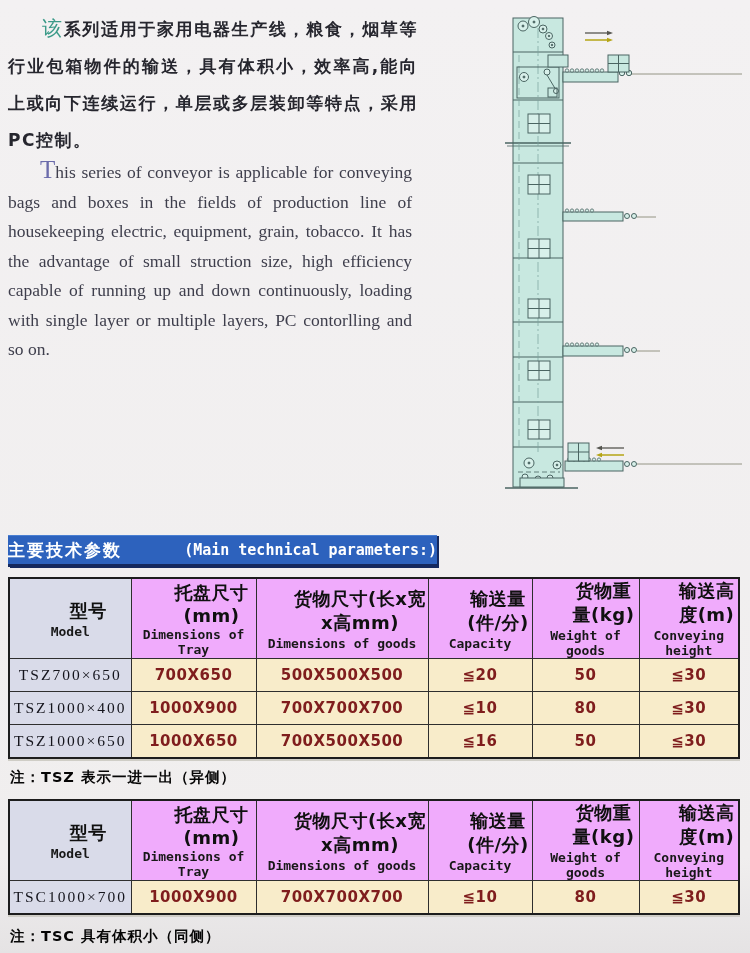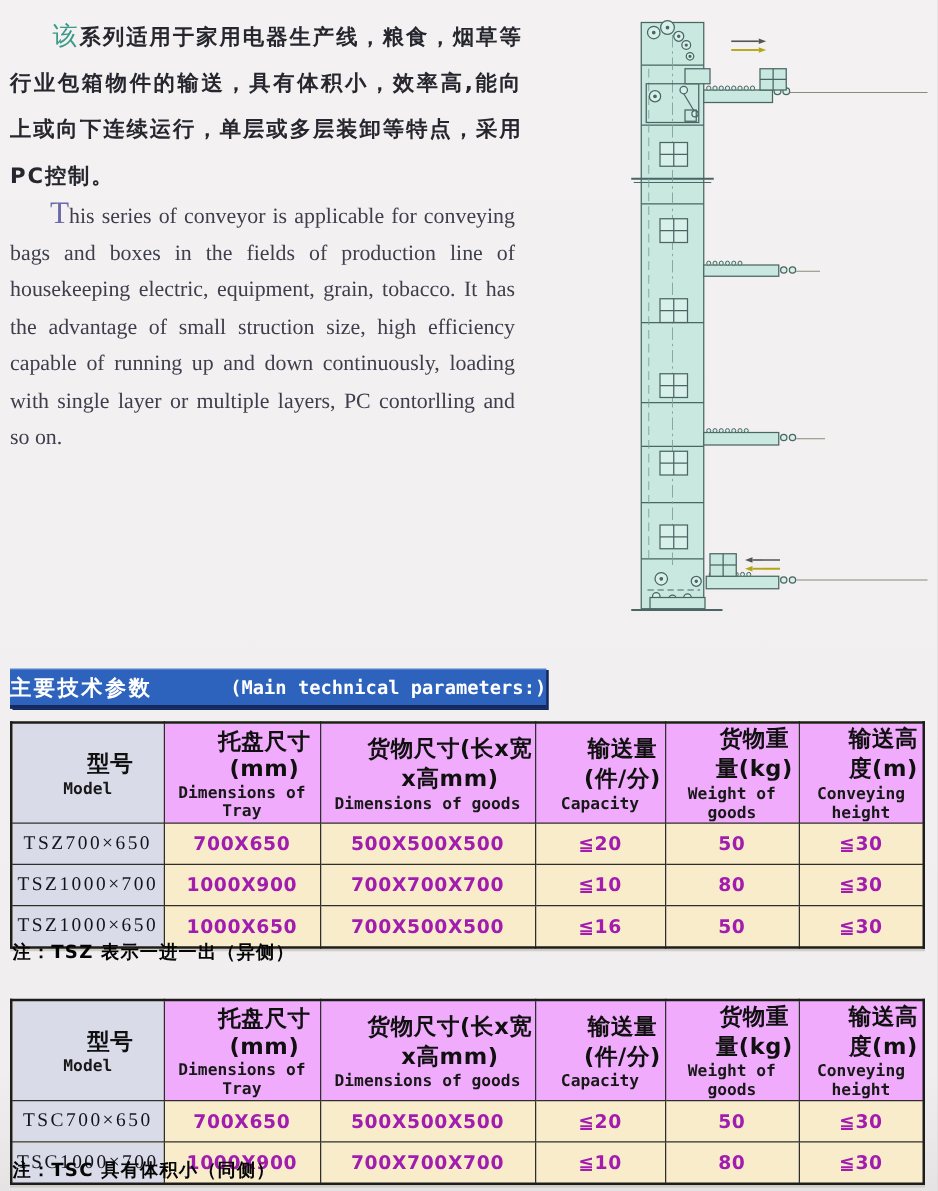--- a/index.html
+++ b/index.html
@@ -57,27 +57,27 @@
   }
   table.spec th{height:56px;background:#f0abfc;}
   table.spec td{height:32px;margin-left:12px;}
   .lav{background:#d9dbe9 !important;}
   .hz{font-size:18px;color:#101010;font-weight:600;letter-spacing:0.5px;margin-left:36px;}
   .he{font-family:"DejaVu Sans Mono","Liberation Mono",monospace;font-size:13px;color:#181818;margin-top:1px;}
   td.model{
     font-family:"Liberation Serif","DejaVu Serif",serif;
     font-size:15.5px;letter-spacing:2px;color:#14141c;
   }
-  td.val{font-size:15px;font-weight:600;color:#a21caf;letter-spacing:0.5px;}
+  td.val{font-size:15px;font-weight:600;color:#7f1d1d;letter-spacing:0.5px;}
 
   .note{
     position:absolute;left:10px;font-size:14.5px;color:#050505;
     letter-spacing:1px;font-weight:600;margin:0;
   }
-  #note-tsz{top:752px;}
+  #note-tsz{top:768px;}
   #note-tsc{top:927px;}
 
   
   .diagram{position:absolute;left:488px;top:0px;}
 </style>
 </head>
 <body>
 
 <div class="page">
 
@@ -302,21 +302,21 @@
     <tbody>
       <tr>
         <td class="model lav">TSZ700×650</td>
         <td class="val">700X650</td>
         <td class="val">500X500X500</td>
         <td class="val">≦20</td>
         <td class="val">50</td>
         <td class="val">≦30</td>
       </tr>
       <tr>
-        <td class="model lav">TSZ1000×700</td>
+        <td class="model lav">TSZ1000×400</td>
         <td class="val">1000X900</td>
         <td class="val">700X700X700</td>
         <td class="val">≦10</td>
         <td class="val">80</td>
         <td class="val">≦30</td>
       </tr>
       <tr>
         <td class="model lav">TSZ1000×650</td>
         <td class="val">1000X650</td>
         <td class="val">700X500X500</td>
@@ -360,28 +360,20 @@
             <div class="he">Weight of goods</div>
           </th>
         <th>
             <div class="hz">输送高度(m)</div>
             <div class="he">Conveying height</div>
           </th>
       </tr>
     </thead>
     <tbody>
       <tr>
-        <td class="model lav">TSC700×650</td>
-        <td class="val">700X650</td>
-        <td class="val">500X500X500</td>
-        <td class="val">≦20</td>
-        <td class="val">50</td>
-        <td class="val">≦30</td>
-      </tr>
-      <tr>
         <td class="model lav">TSC1000×700</td>
         <td class="val">1000X900</td>
         <td class="val">700X700X700</td>
         <td class="val">≦10</td>
         <td class="val">80</td>
         <td class="val">≦30</td>
       </tr>
     </tbody>
   </table>
   <p class="note" id="note-tsc">注：TSC 具有体积小（同侧）</p>

